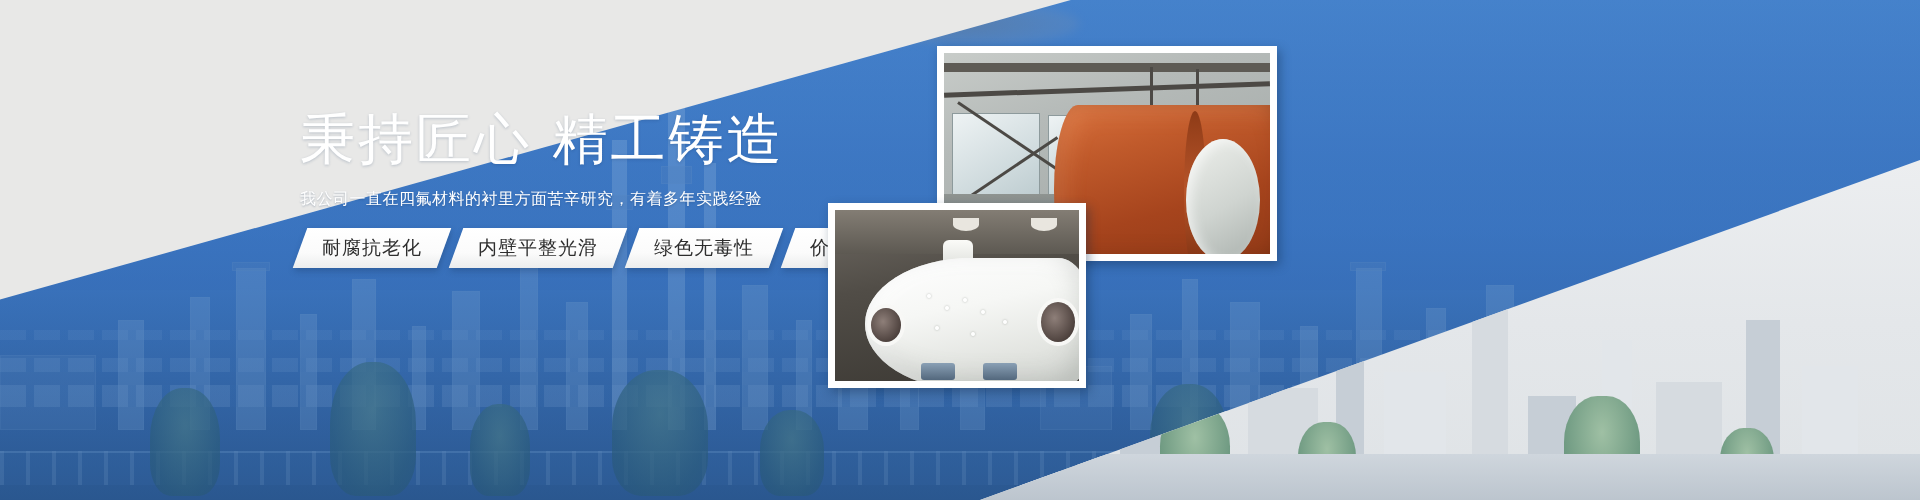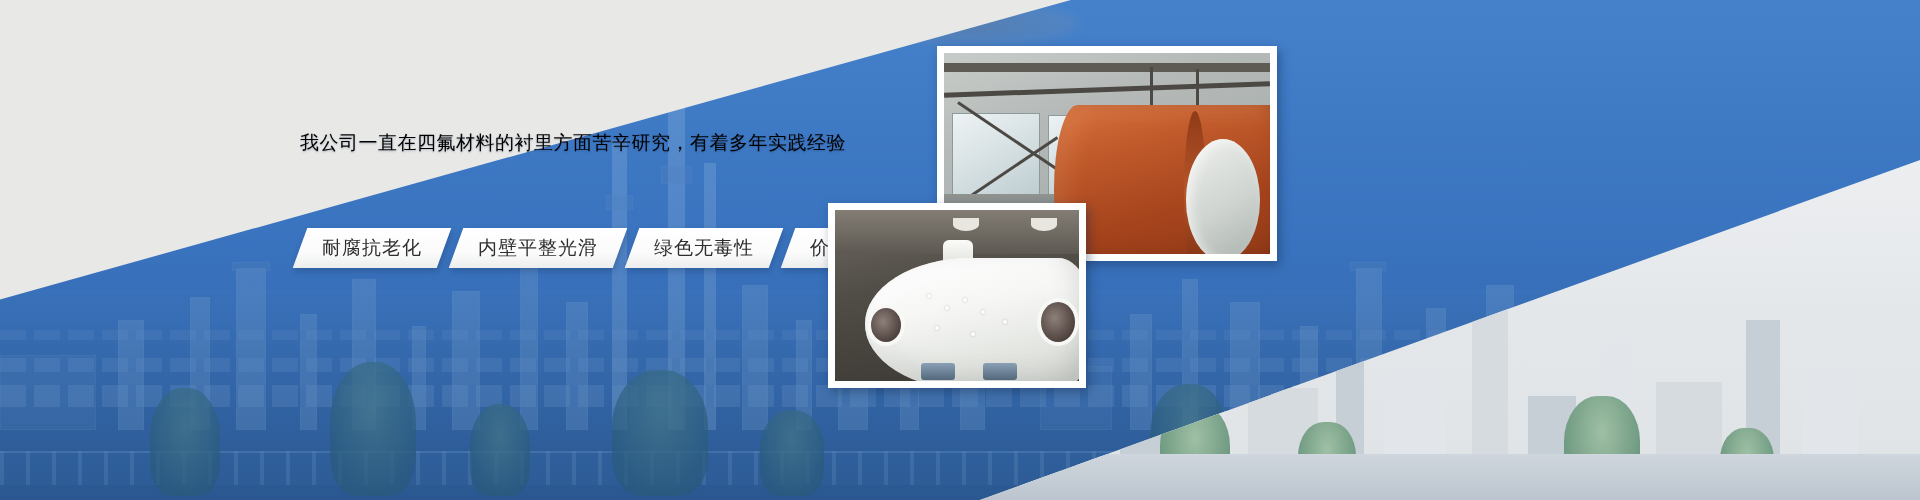--- a/index.html
+++ b/index.html
@@ -91,22 +91,22 @@
 
   
   .copy { position:absolute; left:300px; top:110px; width:560px; }
   .headline {
     font-family:"DejaVu Sans","Liberation Sans",sans-serif;
     font-size:55px; line-height:1.08; color:#ffffff;
     letter-spacing:3px; font-weight:400; white-space:nowrap;
     text-shadow:0 1px 3px rgba(20,50,90,.22);
   }
   .subline {
-    margin-top:20px; font-size:19px; letter-spacing:.5px;
-    color:#000000; white-space:nowrap;
+    margin-top:20px; font-size:16px; letter-spacing:.5px;
+    color:#ffffff; white-space:nowrap;
     text-shadow:0 1px 2px rgba(20,50,90,.30);
   }
 
   
   .tags {
     position:absolute; left:300px; top:228px;
     display:flex; align-items:center;
   }
   .tag {
     position:relative;
@@ -300,20 +300,21 @@
       <div class="pc lt" style="left:822px;width:56px;height:134px;"></div>
       <div class="pct" style="left:180px;width:70px;height:96px;"></div>
       <div class="pct" style="left:318px;width:58px;height:78px;"></div>
       <div class="pct" style="left:584px;width:76px;height:104px;"></div>
       <div class="pct" style="left:740px;width:54px;height:72px;"></div>
       <div class="pcb"></div>
     </div>
   </div>
 
   <div class="copy">
+    <div class="headline">秉持匠心  精工铸造</div>
     <div class="subline">我公司一直在四氟材料的衬里方面苦辛研究，有着多年实践经验</div>
   </div>
 
   <div class="tags">
     <div class="tag">
       <span>耐腐抗老化</span>
     </div>
     <div class="tag">
       <span>内壁平整光滑</span>
     </div>

